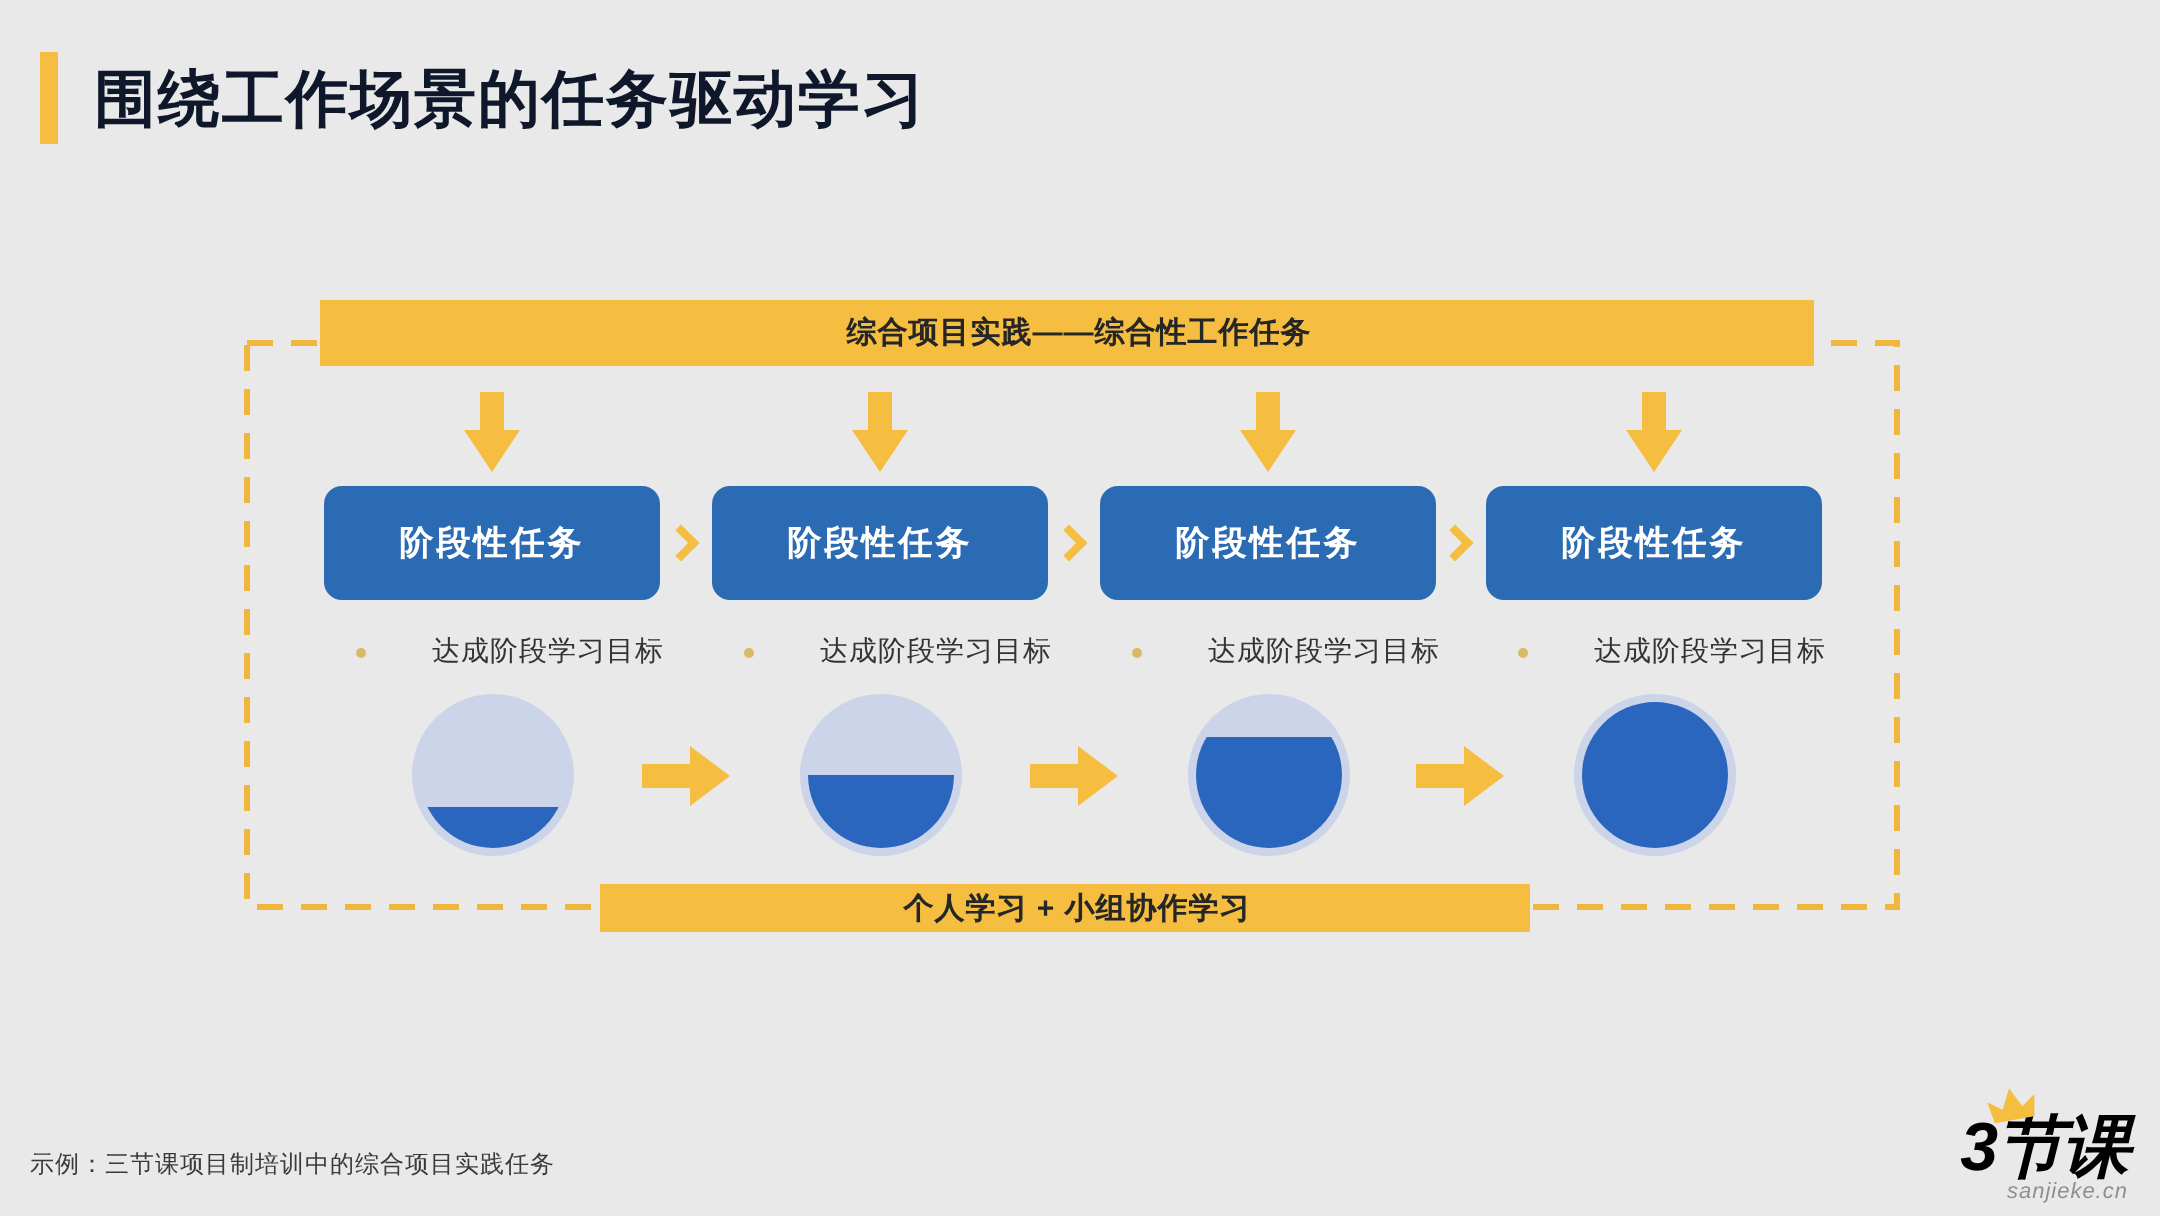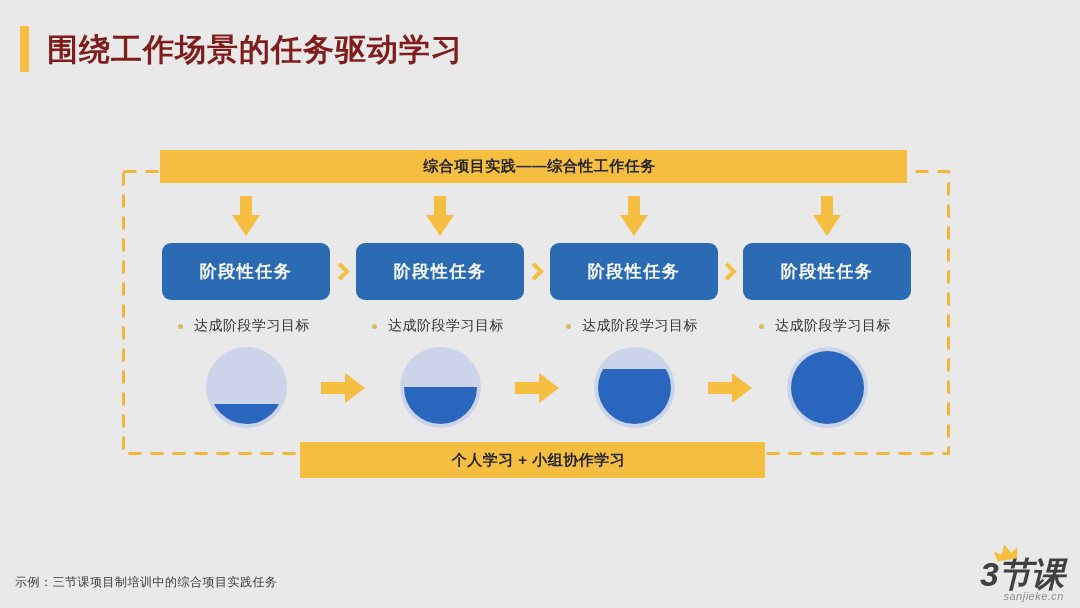--- a/index.html
+++ b/index.html
@@ -2,58 +2,58 @@
 <html><head>
 <meta charset="utf-8">
 <style>
   * { margin:0; padding:0; box-sizing:border-box; }
   html,body { width:1080px; height:608px; }
   body { font-family:"Liberation Sans","DejaVu Sans",sans-serif; }
   .slide { position:relative; width:1080px; height:608px; background:#e9e9e9; overflow:hidden; }
 
   
   .title-accent { position:absolute; left:20px; top:26px; width:9px; height:46px; background:#f5be41; }
-  .page-title { position:absolute; left:47px; top:29px; font-size:31px; font-weight:900; color:#7f1d1d; letter-spacing:1px; }
+  .page-title { position:absolute; left:47px; top:29px; font-size:31px; font-weight:900; color:#0f172a; letter-spacing:1px; }
 
   
   .dashed-frame { position:absolute; left:122px; top:170px; width:828px; height:285px; z-index:1; }
 
   
   .banner { position:absolute; background:#f5be41; color:#262626; display:flex; align-items:center; justify-content:center; font-size:15px; font-weight:600; z-index:2; letter-spacing:0.5px;padding-left:12px; }
   .top-banner { left:160px; top:150px; width:747px; height:33px; }
-  .bottom-banner { left:300px; top:442px; width:465px; height:36px; }
+  .bottom-banner { left:300px; top:442px; width:465px; height:24px; }
 
   
   .stage { position:absolute; top:196px; width:168px; display:flex; flex-direction:column; align-items:center; z-index:2; }
   .stage-0 { left:162px; } .stage-1 { left:356px; } .stage-2 { left:550px; } .stage-3 { left:743px; }
   .down-arrow { width:28px; height:40px; display:block; }
   .task-box { margin-top:7px; width:168px; height:57px; background:#2b6bb3; border-radius:9px; display:flex; align-items:center; justify-content:center; }
   .task-label { color:#ffffff; font-size:17px; font-weight:bold; letter-spacing:1.5px; }
-  .goal-row { margin-top:17px; height:18px; align-self:flex-start; margin-left:16px; display:flex; align-items:center; white-space:nowrap; }
+  .goal-row { margin-top:17px; height:18px; align-self:flex-start; margin-left:16px; display:flex; align-items:center; white-space:nowrap;gap:22px; }
   .goal-dot { width:5px; height:5px; border-radius:50%; background:#d8b964; margin-right:11px; flex:none; }
   .goal-label { font-size:14px; color:#333333; letter-spacing:0.5px; }
   .circle-outer { margin-top:12px; width:81px; height:81px; border-radius:50%; background:#ccd4e9; display:flex; align-items:center; justify-content:center; }
   .circle-inner { width:73px; height:73px; border-radius:50%; }
 
   
   .chevron { position:absolute; top:265px; width:13px; height:13px; border-top:4px solid #f5be41; border-right:4px solid #f5be41; transform:rotate(45deg); z-index:2; }
   .chevron-0 { left:334px; } .chevron-1 { left:528px; } .chevron-2 { left:721px; }
   .right-arrow { position:absolute; top:373px; width:44px; height:30px; z-index:2; }
   .right-arrow-0 { left:321px; } .right-arrow-1 { left:515px; } .right-arrow-2 { left:708px; }
 
   .arrow-fill { fill:#f5be41; }
   .dash-stroke { stroke:#f0b73d; }
 
   
   .footer-caption { position:absolute; left:15px; top:574px; font-size:12px; color:#3a3a3a; letter-spacing:0.5px; }
 
   
   .logo { position:absolute; right:16px; bottom:6px; width:100px; text-align:right; }
   .crown { position:absolute; left:14px; top:-13px; width:24px; height:17px; transform:rotate(-10deg); }
-  .brand-name { position:relative; display:inline-block; font-size:34px; font-weight:900; font-style:italic; color:#404040; line-height:1; letter-spacing:-1px; }
+  .brand-name { position:relative; display:inline-block; font-size:34px; font-weight:900; font-style:italic; color:#000000; line-height:1; letter-spacing:-1px; }
   .brand-domain { font-size:11px; font-style:italic; color:#8f8f8f; letter-spacing:0.5px; margin-top:-1px;text-align:right; }
 </style>
 </head>
 <body>
 
 <div class="slide">
 
   <div class="title-accent"></div>
   <h1 class="page-title">围绕工作场景的任务驱动学习</h1>
 

